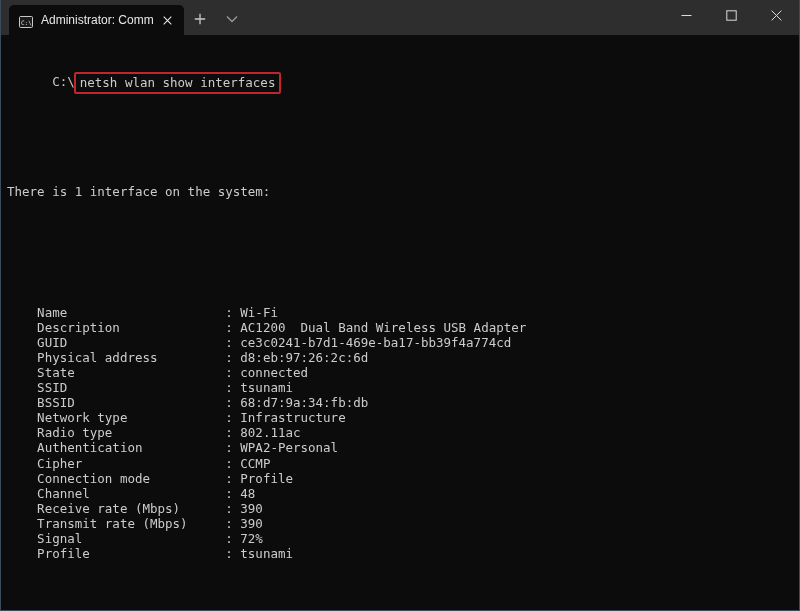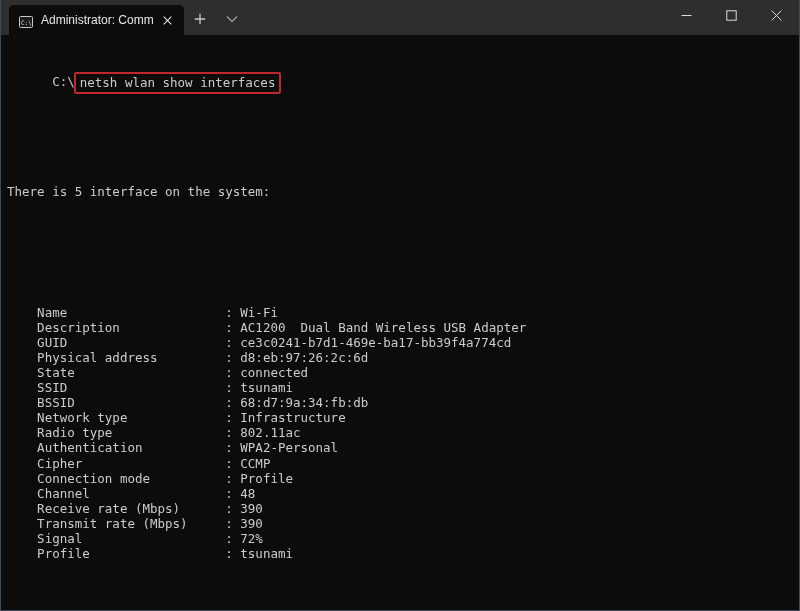--- a/index.html
+++ b/index.html
@@ -221,21 +221,21 @@
     </div>
   </div>
 
   <div id="console">
     <div id="console-text">
 
       <div class="cmdline"><span>C:\</span><span class="highlight-box"><span>netsh wlan show interfaces</span></span></div>
 
       <span class="blank"></span>
 
-      <div>There is 5 interface on the system:</div>
+      <div>There is 1 interface on the system:</div>
 
       <span class="blank"></span>
 
       <div id="interface-rows"><div><span>    Name                     </span><span>: </span><span>Wi-Fi</span></div><div><span>    Description              </span><span>: </span><span>AC1200  Dual Band Wireless USB Adapter</span></div><div><span>    GUID                     </span><span>: </span><span>ce3c0241-b7d1-469e-ba17-bb39f4a774cd</span></div><div><span>    Physical address         </span><span>: </span><span>d8:eb:97:26:2c:6d</span></div><div><span>    State                    </span><span>: </span><span>connected</span></div><div><span>    SSID                     </span><span>: </span><span>tsunami</span></div><div><span>    BSSID                    </span><span>: </span><span>68:d7:9a:34:fb:db</span></div><div><span>    Network type             </span><span>: </span><span>Infrastructure</span></div><div><span>    Radio type               </span><span>: </span><span>802.11ac</span></div><div><span>    Authentication           </span><span>: </span><span>WPA2-Personal</span></div><div><span>    Cipher                   </span><span>: </span><span>CCMP</span></div><div><span>    Connection mode          </span><span>: </span><span>Profile</span></div><div><span>    Channel                  </span><span>: </span><span>48</span></div><div><span>    Receive rate (Mbps)      </span><span>: </span><span>390</span></div><div><span>    Transmit rate (Mbps)     </span><span>: </span><span>390</span></div><div><span>    Signal                   </span><span>: </span><span>72%</span></div><div><span>    Profile                  </span><span>: </span><span>tsunami</span></div></div>
 
       <span class="blank"></span>
 
       
 
       

